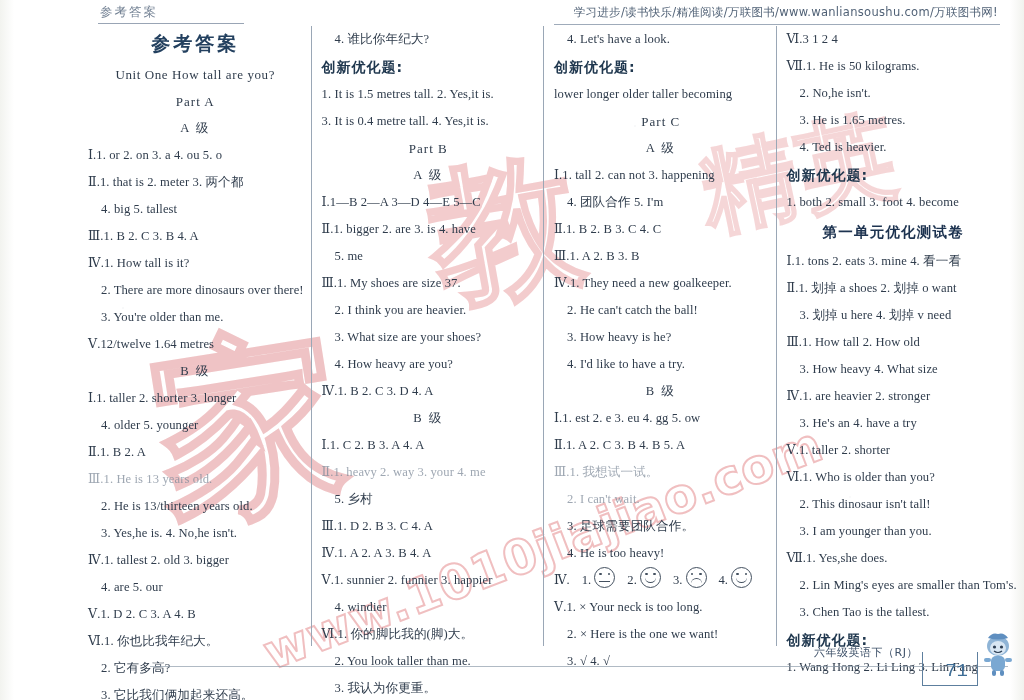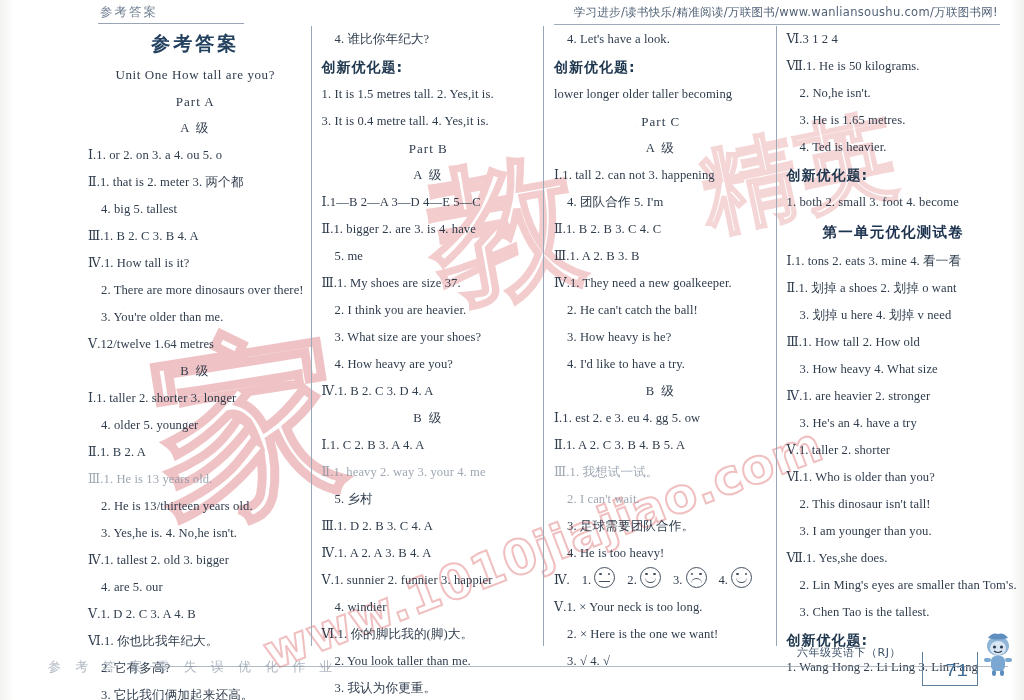--- a/index.html
+++ b/index.html
@@ -122,21 +122,21 @@
   
   #footline{
     position:absolute;left:150px;bottom:33px;width:858px;height:1px;background:#8f9cab;opacity:.7;
   }
   #footleft{
     position:absolute;left:48px;bottom:24px;
     font-size:13px;letter-spacing:5px;color:#6d7c8e;opacity:.55;
     font-family:"DejaVu Sans","Liberation Sans",sans-serif;white-space:nowrap;
   }
   #footbook{
-    position:absolute;right:123px;bottom:40px;
+    position:absolute;right:106px;bottom:40px;
     font-size:11px;letter-spacing:.5px;color:#3d5068;
     font-family:"DejaVu Sans","Liberation Sans",sans-serif;white-space:nowrap;margin-left:20px;
   }
   #pagenum-box{
     position:absolute;right:46px;bottom:14px;
     width:56px;height:34px;border:1.3px solid #5d7f9e;border-top:none;
     box-sizing:border-box;
   }
   #pagenum{
     position:absolute;right:56px;bottom:18px;
@@ -282,21 +282,20 @@
         <div class="ln ind">2. Lin Ming's eyes are smaller than Tom's.</div>
         <div class="ln ind">3. Chen Tao is the tallest.</div>
         <div class="chead">创新优化题:</div>
         <div class="ln">1. Wang Hong   2. Li Ling   3. Lin Fang</div>
       </div>
     </div>
 
   <div id="speckle"></div>
 
   <div id="footline"></div>
-  <div id="footleft">参 考 答 案 零 失 误 优 化 作 业</div>
   <div id="footbook">六年级英语下（RJ）</div>
   <div id="pagenum-box"></div>
   <div id="pagenum">71</div>
   <svg id="mascot" viewBox="0 0 40 46">
     <ellipse cx="20" cy="14" rx="11" ry="10" fill="#8fb4d6"></ellipse>
     <ellipse cx="20" cy="16" rx="8" ry="7" fill="#d8e6f3"></ellipse>
     <circle cx="16.5" cy="15" r="1.6" fill="#2b3d52"></circle>
     <circle cx="23.5" cy="15" r="1.6" fill="#2b3d52"></circle>
     <path d="M16 19 q4 3 8 0" stroke="#2b3d52" stroke-width="1.2" fill="none"></path>
     <path d="M10 6 q4 -6 10 -4 q6 -2 10 4 q-10 3 -20 0Z" fill="#5f8fc0"></path>

